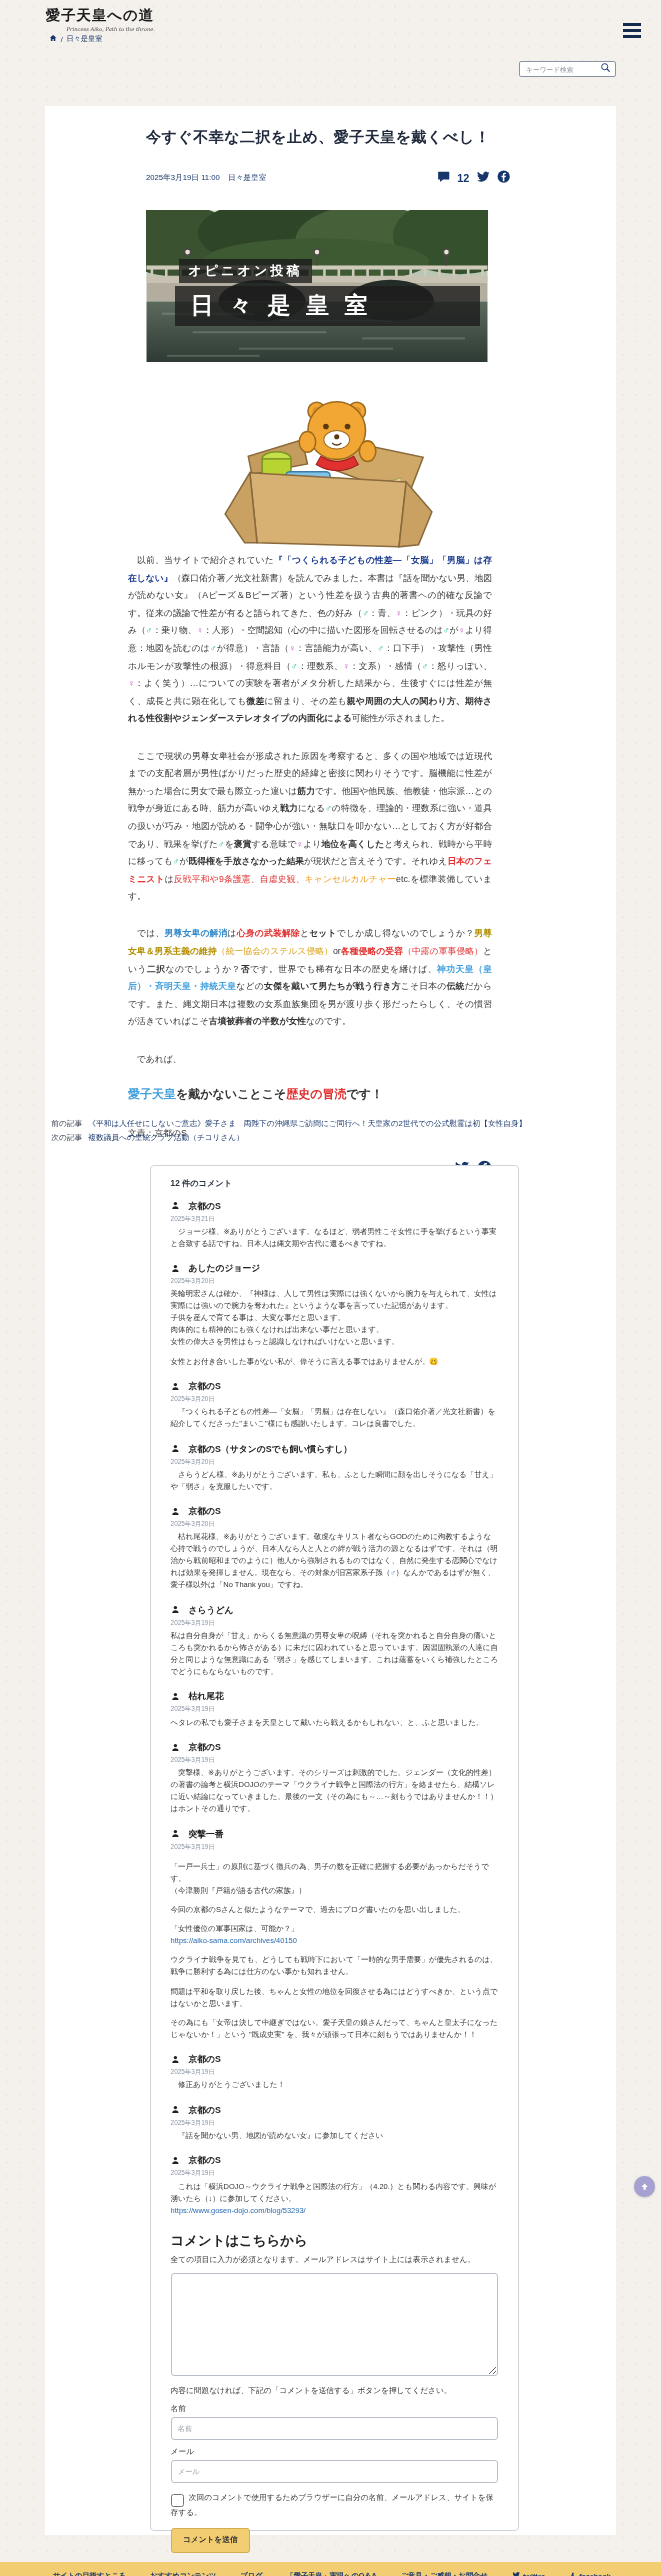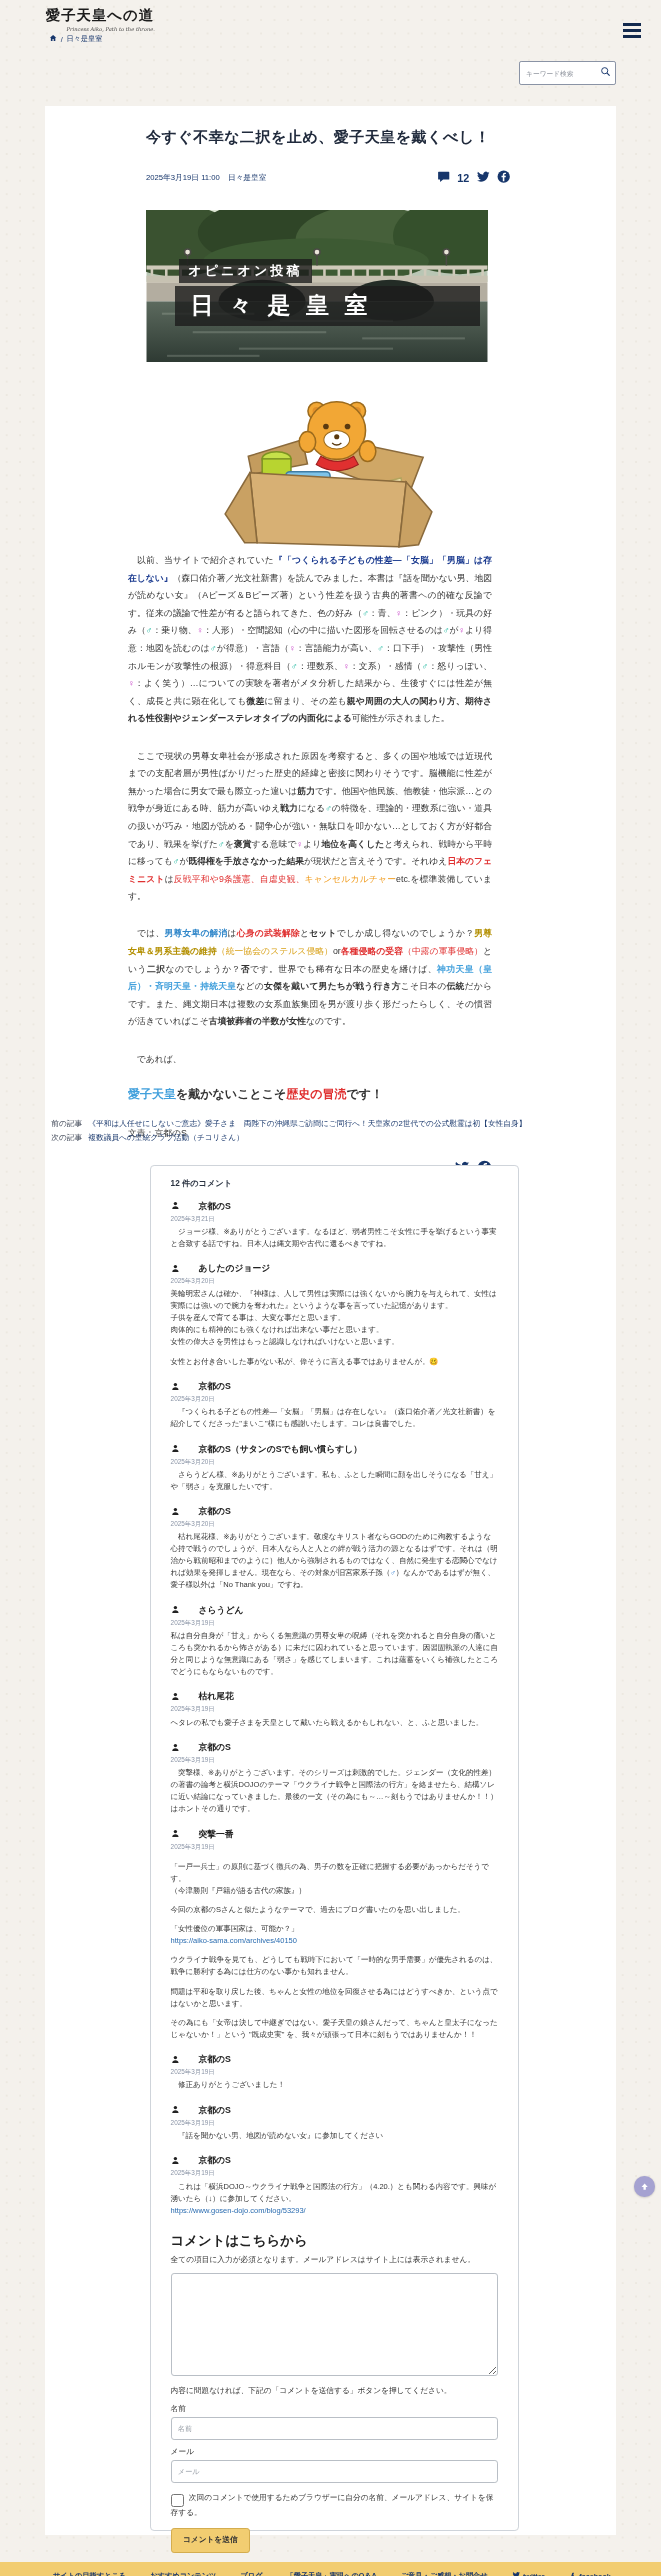--- a/index.html
+++ b/index.html
@@ -14,21 +14,21 @@
     background-image:radial-gradient(#ece8e0 0.8px, transparent 0.8px);
     background-size:13.4px 13.4px;}
   
   .logo{position:absolute;left:45px;top:6.2px;cursor:pointer;}
   .logo-title{font-family:"DejaVu Serif","Liberation Serif",serif;font-size:14.4px;font-weight:700;color:#1c1c1c;letter-spacing:1px;text-align:center;}
   .logo-sub{font-family:"DejaVu Serif","Liberation Serif",serif;font-style:italic;font-size:5.2px;color:#444;margin:1px 0 0 21.6px;}
   .hamburger{position:absolute;right:20.6px;top:23px;width:18.5px;cursor:pointer;}
   .hamburger span{display:block;width:18.5px;height:2.6px;background:#132a4e;margin-bottom:3.6px;}
   .breadcrumb{position:absolute;left:49px;top:34px;font-size:7.2px;color:#17366b;display:flex;align-items:center;gap:3.6px;}
   .breadcrumb a{color:#17366b;text-decoration:none;}
-  .search-box{position:absolute;left:519px;top:61px;width:97px;height:24px;background:#fff;border:0.5px solid #8a93a5;border-radius:2.1px;display:flex;align-items:center;box-sizing:border-box;padding:0 4.1px;}
+  .search-box{position:absolute;left:519px;top:61px;width:97px;height:16px;background:#fff;border:0.5px solid #8a93a5;border-radius:2.1px;display:flex;align-items:center;box-sizing:border-box;padding:0 4.1px;}
   .search-box input{flex:1;border:none;outline:none;font-size:6.7px;color:#333;background:transparent;min-width:0;}
   .search-box input::placeholder{color:#8a8f99;}
   
   .card{position:absolute;left:45px;top:106px;width:571px;height:2429px;background:#fff;}
   .post-title{position:absolute;left:101px;top:12.4px;width:381px;font-size:15px;font-weight:800;color:#202a3c;letter-spacing:0.5px;}
   .meta-row{position:absolute;left:101px;top:64px;width:364px;display:flex;align-items:center;}
   .meta-left{display:flex;align-items:baseline;gap:8.2px;font-size:7.7px;color:#17366b;}
   .meta-right{margin-left:auto;display:flex;align-items:center;gap:6.7px;}
   .meta-count{font-size:10.8px;font-weight:700;color:#17366b;}
   .hero{position:absolute;left:101px;top:104px;width:342px;height:152px;overflow:hidden;}
@@ -58,21 +58,21 @@
   .seg-bb{color:#2f86c9;font-weight:700;}
   .seg-lb{color:#42a0dc;font-weight:700;}
   .seg-lk{color:#2a6cb0;}
   .postnav{position:absolute;left:6.2px;top:1011px;width:556px;font-size:7.7px;line-height:1.85;}
   .postnav .nav-label{color:#3a4252;margin-right:4.1px;}
   .postnav a{color:#17366b;text-decoration:none;}
   
   .comments-box{position:absolute;left:105px;top:1059px;width:369px;height:1366px;border:0.5px solid #cfd4da;border-radius:4.1px;box-sizing:border-box;padding:12.4px 19.6px;background:#fff;}
   .comments-heading{font-size:8.2px;font-weight:700;color:#2b3442;margin:0 0 11.3px 0;}
   .comment{margin:0 0 13.4px 0;}
-  .c-head{display:flex;align-items:center;gap:19px;font-size:8.8px;font-weight:700;color:#222;}
+  .c-head{display:flex;align-items:center;gap:9px;font-size:8.8px;font-weight:700;color:#222;}
   .c-date{font-size:6.4px;color:#8a94a6;margin:2.1px 0 2.1px 0;}
   .c-body{font-size:7.5px;line-height:1.6;color:#333;}
   .c-line{min-height:1em;}
   .c-gap{height:7.2px;}
   
   .form-heading{font-size:13.4px;font-weight:700;color:#222;margin:15.5px 0 5.2px 0;}
   .form-note{font-size:7.7px;color:#333;margin:0 0 8.2px 0;}
   .comment-textarea{width:100%;height:103px;box-sizing:border-box;border:0.5px solid #b9bfc6;border-radius:3.1px;resize:vertical;font-family:inherit;font-size:7.2px;padding:5.2px;}
   .form-instruction{font-size:7.7px;color:#333;margin:7.2px 0 8.2px 0;}
   .field-label{font-size:7.7px;color:#333;margin:0 0 3.1px 0;}

